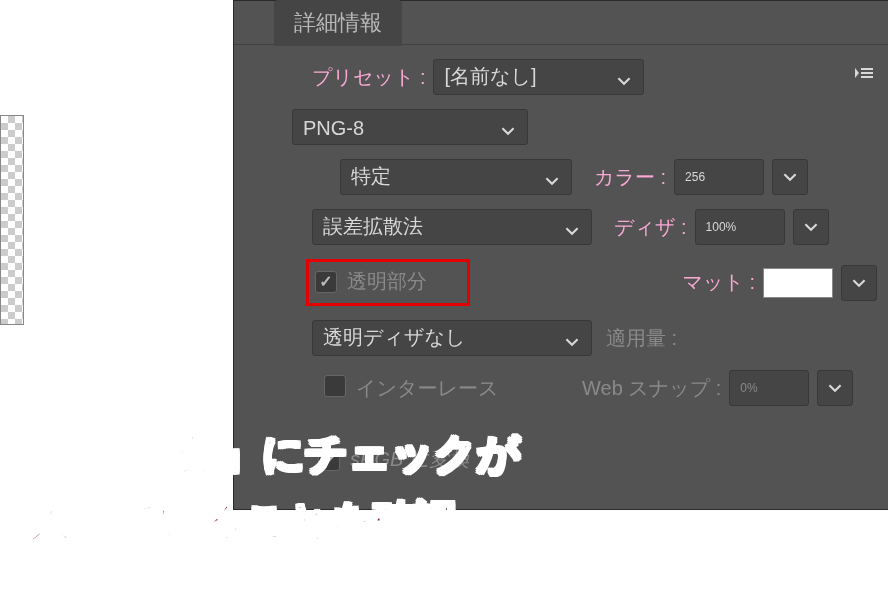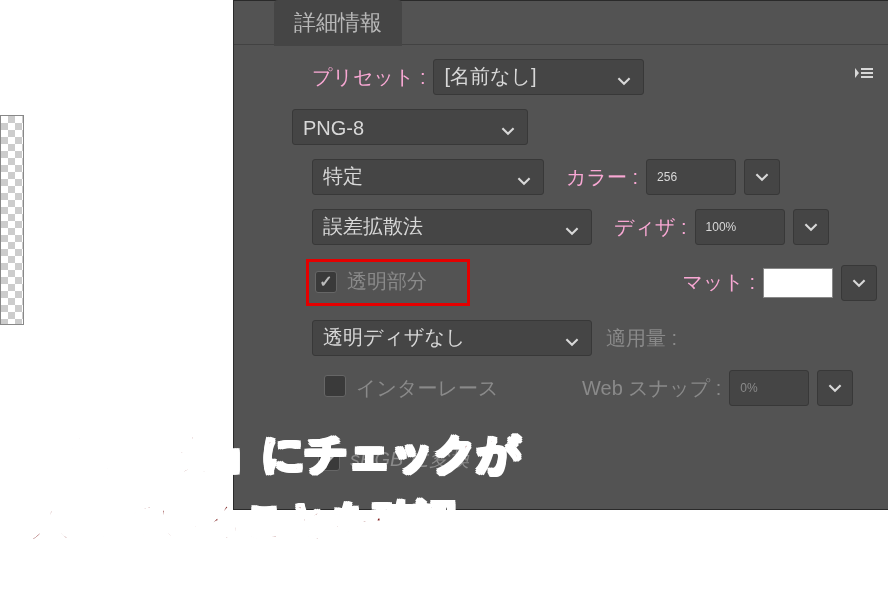--- a/index.html
+++ b/index.html
@@ -205,21 +205,21 @@
         <span class="sel-text">PNG-8</span>
         <span class="chev">
           <svg viewBox="0 0 10 10">
               <path d="M1 3 L5 7 L9 3" fill="none" stroke="currentColor" stroke-width="1.5"></path>
             </svg>
         </span>
       </div>
     </div>
 
     <div class="row">
-      <div class="select" style="width:232px; margin-left:60px">
+      <div class="select" style="width:232px; margin-left:88px">
         <span class="sel-text">特定</span>
         <span class="chev">
           <svg viewBox="0 0 10 10">
               <path d="M1 3 L5 7 L9 3" fill="none" stroke="currentColor" stroke-width="1.5"></path>
             </svg>
         </span>
       </div>
       <span class="label" style="margin-left:14px">カラー :</span>
       <div class="field-box" style="width:90px">
         <span>256</span>

